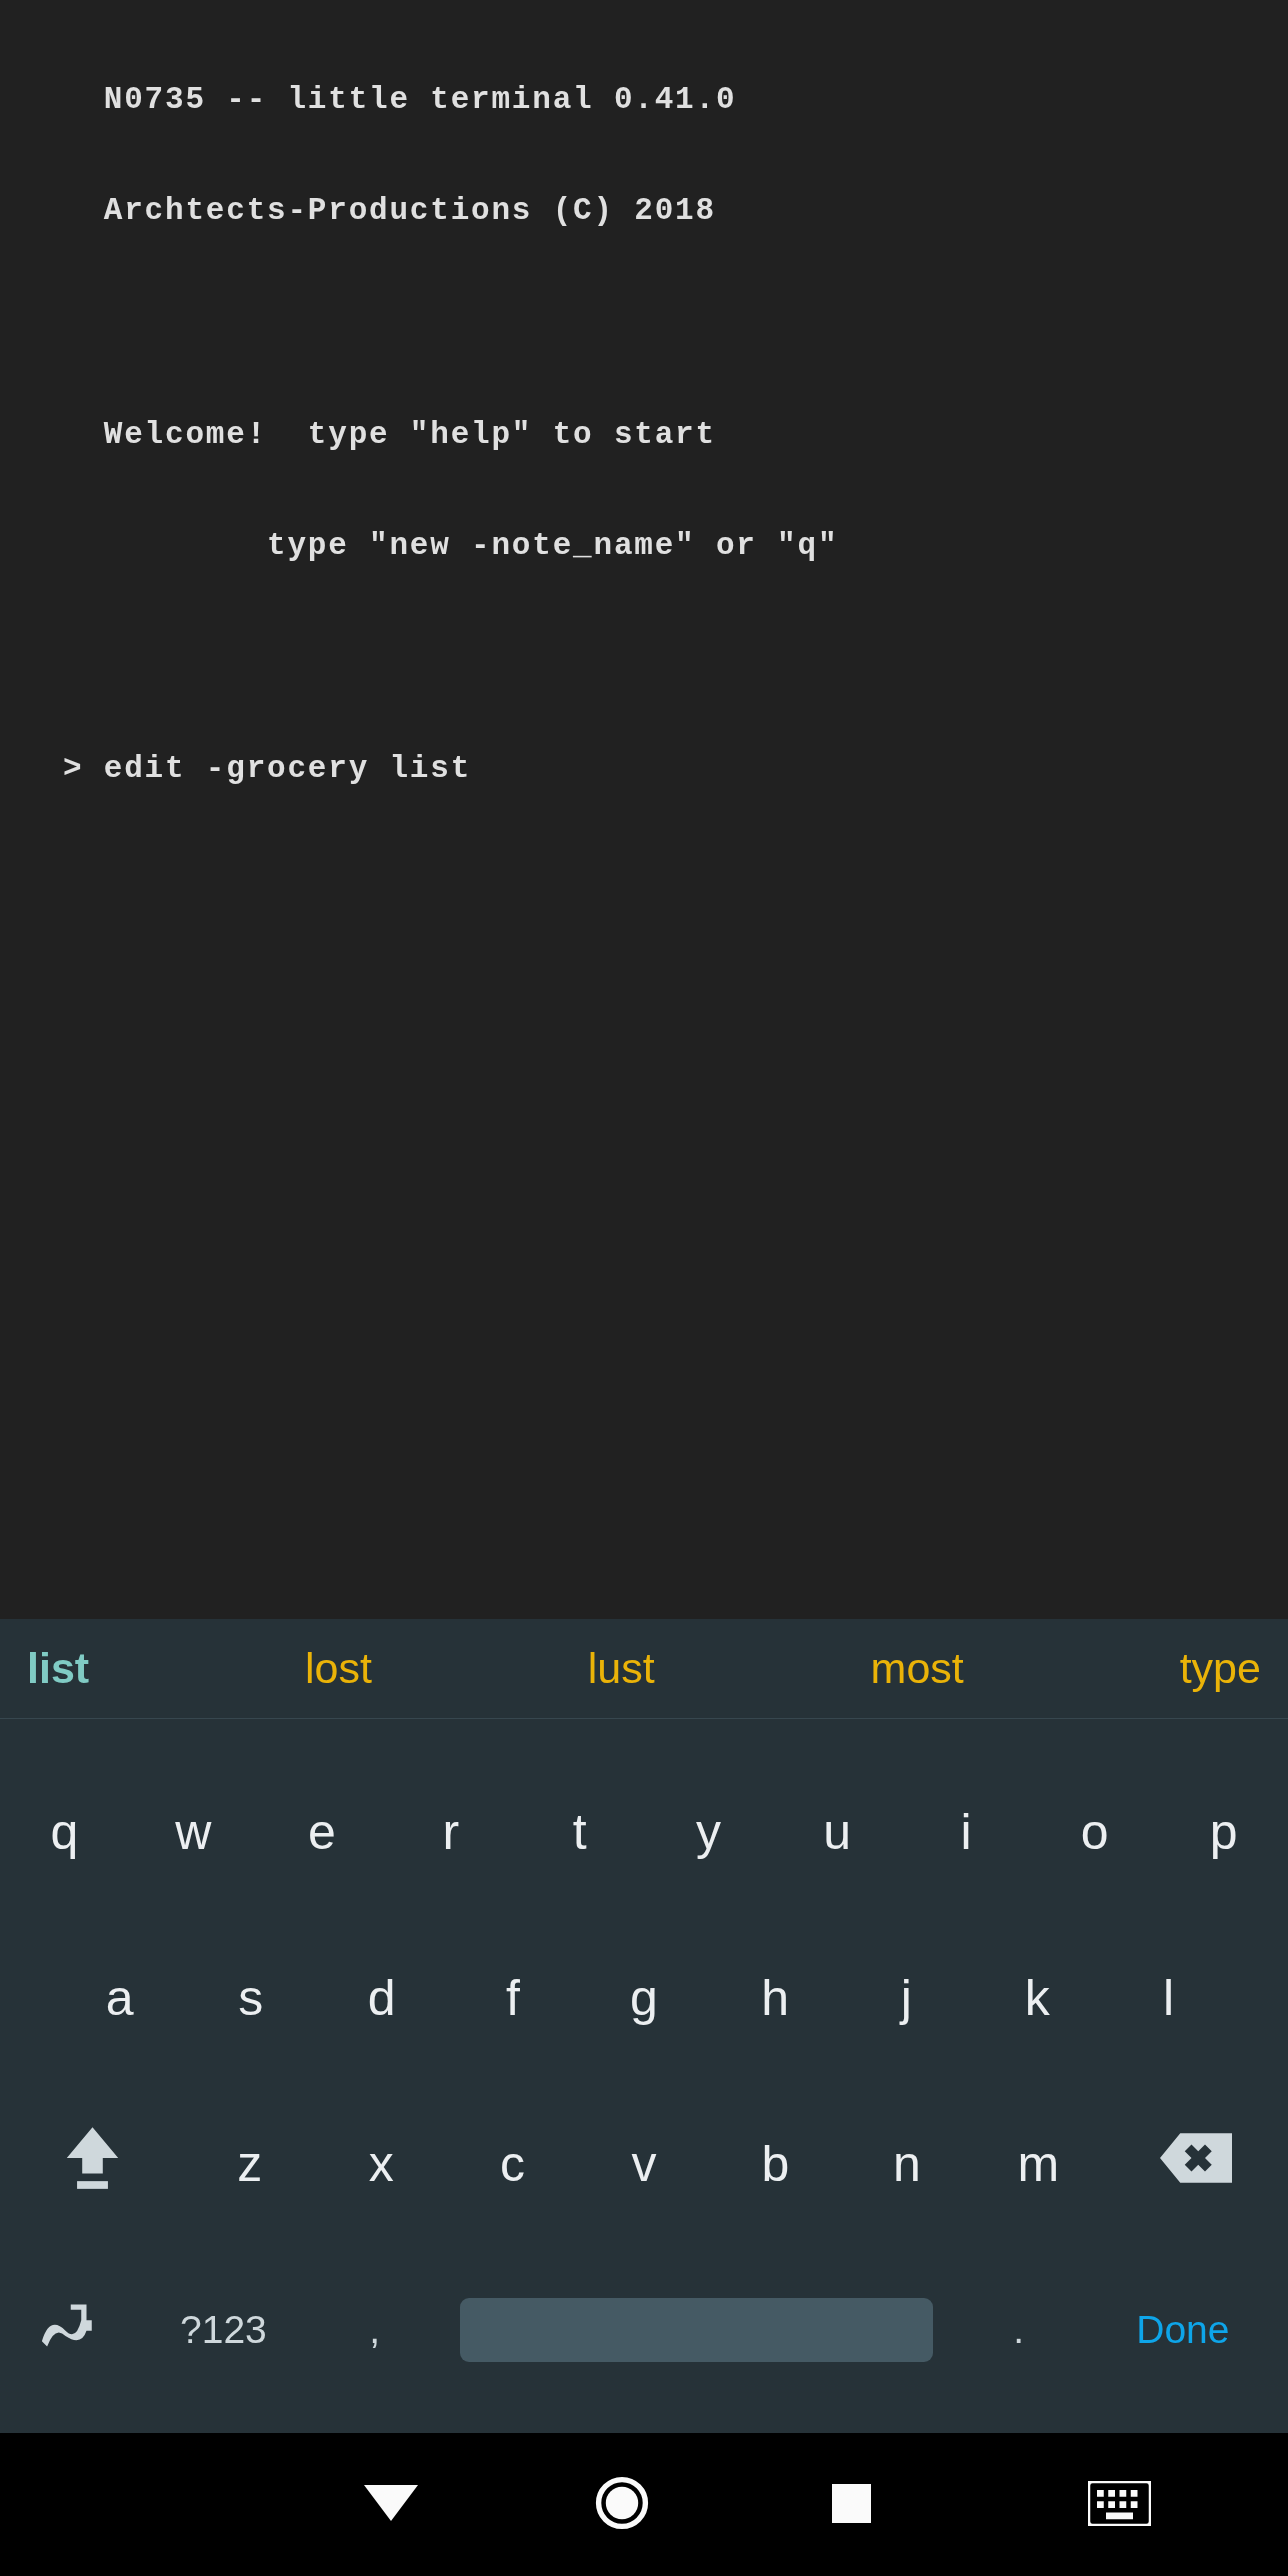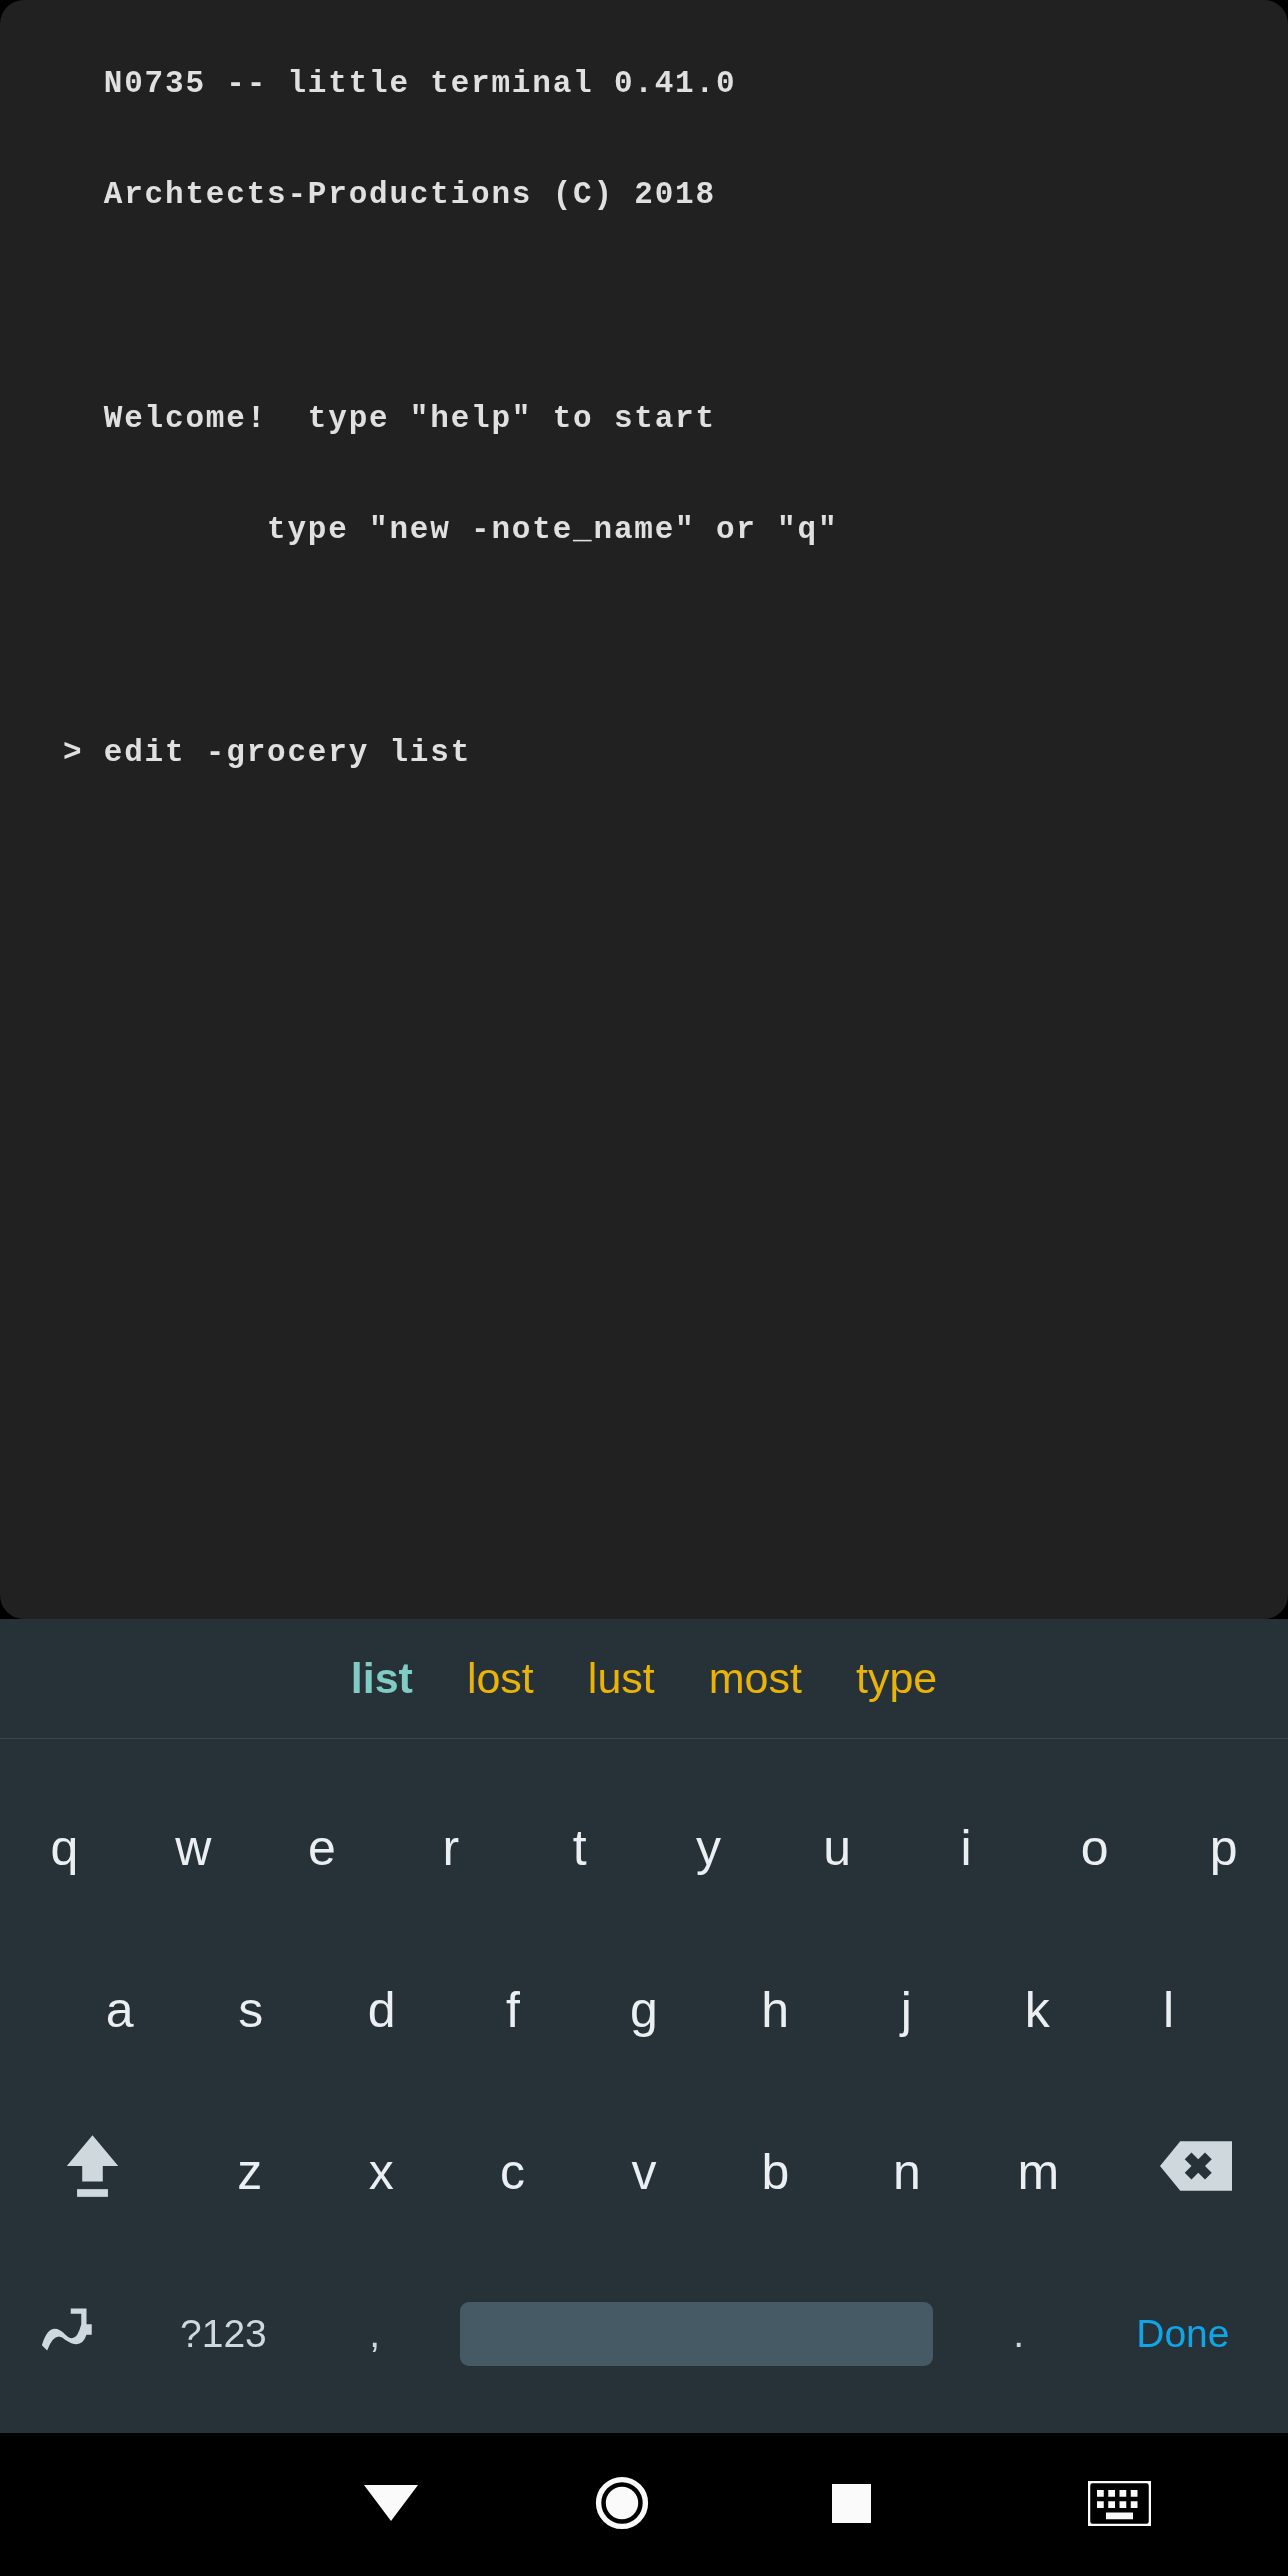--- a/index.html
+++ b/index.html
@@ -13,44 +13,43 @@
   .terminal {
     position: absolute;
     top: 0; left: 0; right: 0;
     height: 1619px;
     background: #212121;
     color: #e0e0e0;
     font-family: "Courier New", monospace;
     font-size: 31px;
     letter-spacing: 1.8px;
     line-height: 1.8;
-    padding: 0 63px;
+    padding: 16px 63px;
     white-space: pre-wrap;
     font-weight: bold;
-    border-radius: 24px;
   }
   .terminal .line { display: block; }
   .terminal .prompt-line { margin-top: 0; }
 
   .keyboard {
     position: absolute;
     left: 0; right: 0;
     top: 1619px;
     height: 814px;
     background: #263238;
     color: #cfd8dc;
     font-family: sans-serif;
     display: flex;
     flex-direction: column;
   }
   .suggestions {
-    height: 120px;
-    display: flex;
-    align-items: center;
-    justify-content: center;
+    height: 100px;
+    display: flex;
+    align-items: center;
+    justify-content: space-between;
     border-bottom: 0.9px solid #37474f;
   }
   .suggestion {
     font-size: 43px;
     color: #eab308;
     padding: 18px 27px;
     font-weight: 400;
   }
   .suggestion.primary {
     color: #80cbc4;

